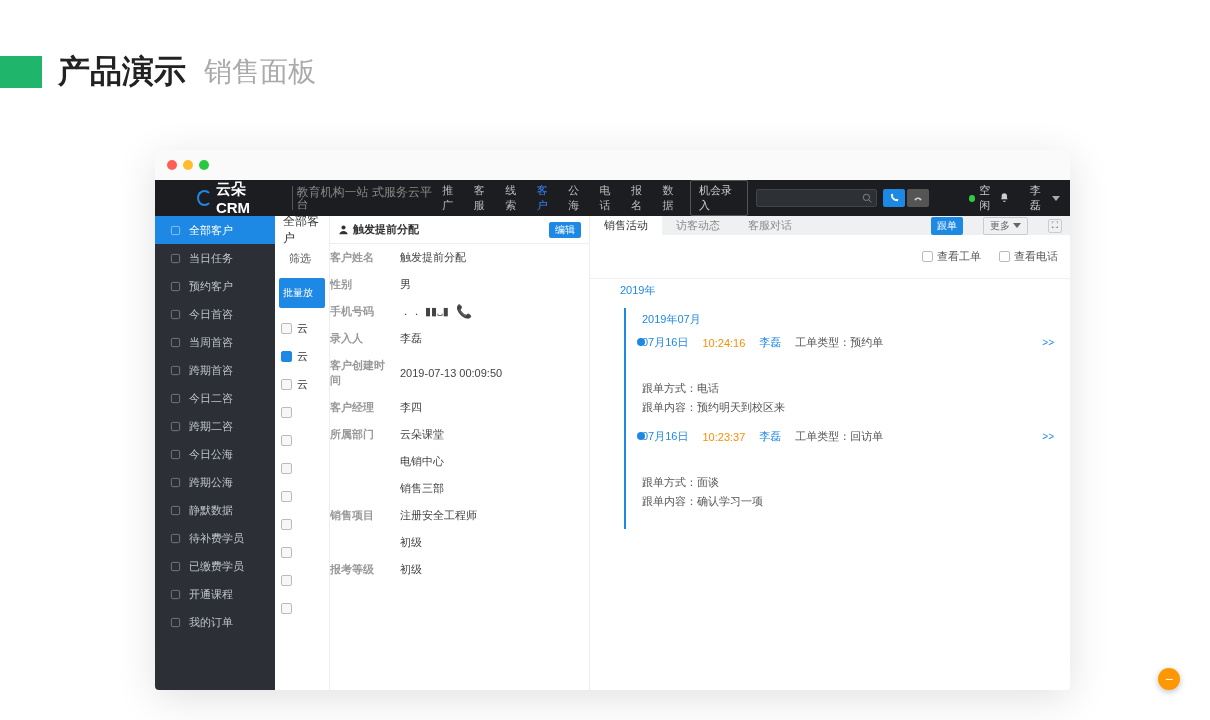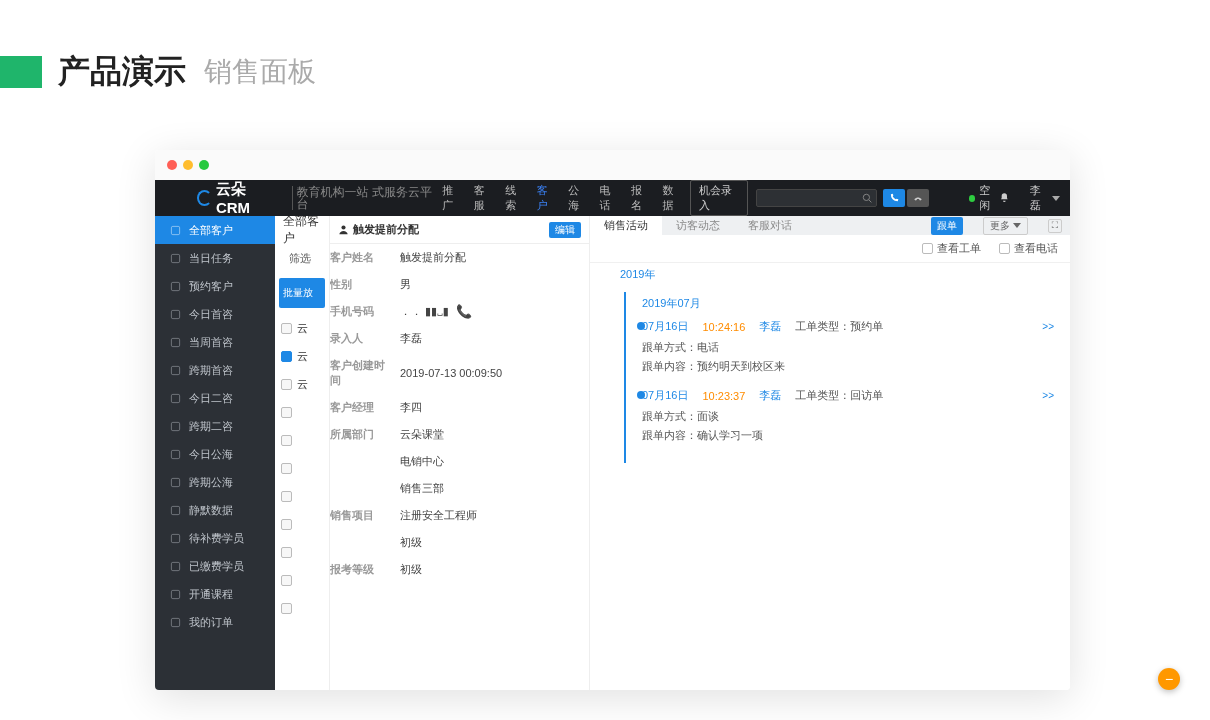--- a/index.html
+++ b/index.html
@@ -196,40 +196,40 @@
     font-size:11px; color:#888;
   }
   .act-tab { padding:0 14px; height:100%; display:flex; align-items:center; cursor:pointer;}
   .act-tab.active { background:#fff; color:#333;}
   .act-tabs-right { margin-left:auto; display:flex; align-items:center; gap:20px; padding-right:8px;}
   .follow-btn { background:#1e88e5; color:#fff; font-size:10px; padding:2px 6px; border-radius:2px;}
   .more-btn { border:1px solid #ccc; color:#666; font-size:10px; padding:1px 6px; border-radius:2px; display:flex;align-items:center;}
   .expand-icon { width:14px;height:14px; border:1px solid #ccc; border-radius:2px;display:flex;align-items:center;justify-content:center; font-size:9px;color:#666;}
 
   .act-controls {
-    height:28px; display:flex; align-items:center; justify-content:flex-end;
+    height:44px; display:flex; align-items:center; justify-content:flex-end;
     padding: 0 12px; gap:18px; font-size:11px; color:#555;
     border-bottom:1px solid #f0f0f0;
   }
   .chk-wrap { display:flex; align-items:center; gap:4px;}
   .chk2 { width:11px;height:11px;border:1px solid #bbb;border-radius:2px;}
 
   .timeline { padding: 4px 12px 12px 30px; font-size:11px; overflow:auto; flex:1;}
   .year-label { color:#1e88e5; margin-bottom:10px; margin-left:0;}
   .tl-line { border-left:2px solid #1e88e5; margin-left:4px; padding-left:16px; padding-bottom:6px; position:relative;}
   .month-label { color:#1e88e5; padding:4px 0 8px;}
   .dot-node { width:8px;height:8px;border-radius:50%;background:#1e88e5;position:absolute; left:-5px;}
   .entry { position:relative; padding-bottom:12px;}
   .entry-head { display:flex; gap:14px; align-items:center;}
   .e-date { color:#1e88e5;}
   .e-time { color:#ff8c00;}
   .e-user { color:#1e88e5;}
   .e-type { color:#555;}
   .e-expand { margin-left:auto; color:#1e88e5; font-size:10px; cursor:pointer; padding-right:4px;}
-  .entry-body { padding:4px 0 0 0; color:#555;}
+  .entry-body { padding:4px 0 0 0; color:#555;margin-top:25px;}
   .entry-body div { padding:2px 0;}
 
   .fab {
     position:absolute;
     right: 30px;
     bottom: 30px;
     width: 22px; height:22px;
     border-radius:50%;
     background:#ff9800;
     color:#fff;

